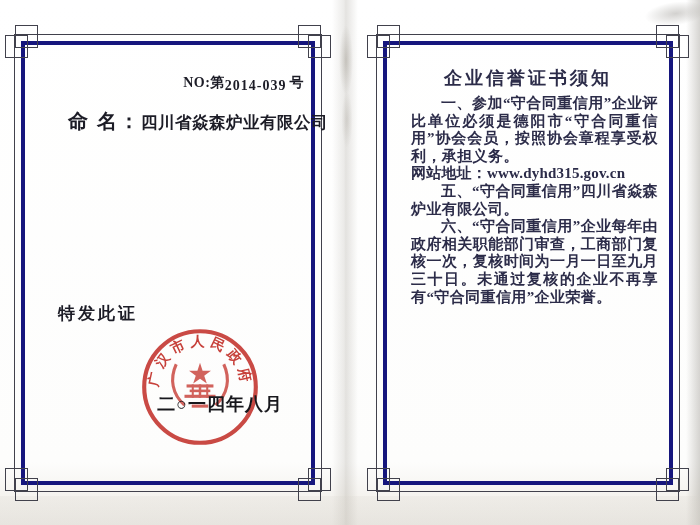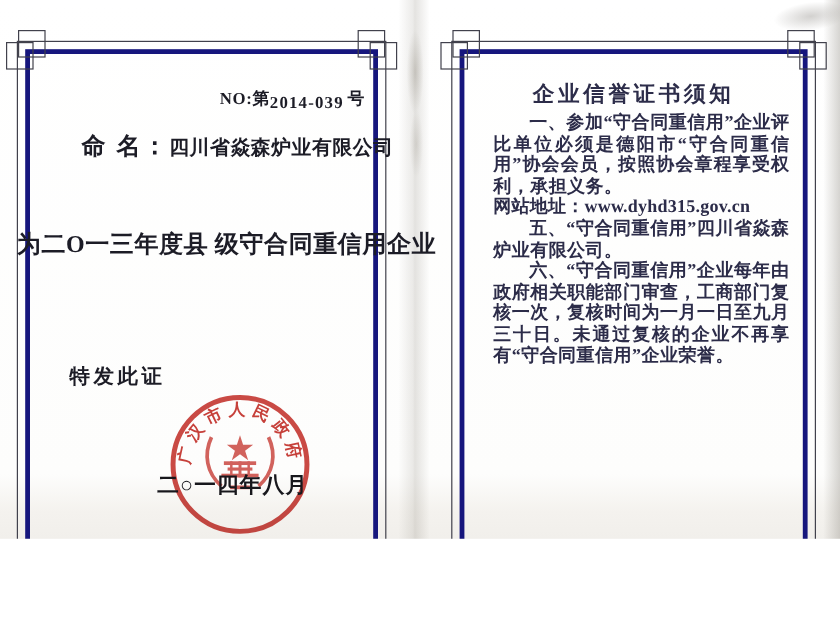--- a/index.html
+++ b/index.html
@@ -2,21 +2,21 @@
 <html><head>
 <meta charset="utf-8">
 <style>
   html,body{margin:0;padding:0;}
   body{
     width:700px;height:525px;
     font-family:"Liberation Serif","DejaVu Serif",serif;
     background:#ffffff;
   }
   .scan{
-    position:relative;width:700px;height:449px;overflow:hidden;
+    position:relative;width:700px;height:525px;overflow:hidden;
     background:linear-gradient(180deg,#ffffff 0%,#fdfdfc 88%,#f4f2ee 95%,#f1efeb 100%);
   }
   
   .crease{
     position:absolute;left:332px;top:0;width:26px;height:525px;
     background:
       radial-gradient(ellipse 10px 50px at 14px 60px, rgba(125,118,104,.30), transparent 70%),
       radial-gradient(ellipse 8px 40px at 15px 120px, rgba(125,118,104,.20), transparent 70%),
       linear-gradient(90deg, transparent 0%, rgba(120,114,102,.14) 46%, rgba(120,114,102,.20) 53%, transparent 100%);
     pointer-events:none;
@@ -63,21 +63,21 @@
   }
   .issue-line{
     position:absolute;top:268px;left:44px;
     font-size:17px;font-weight:700;color:#1c1c26;letter-spacing:3px;
   }
   .seal{
     position:absolute;left:124px;top:291px;width:124px;height:124px;
     mix-blend-mode:multiply;opacity:.95;
   }
   .date-line{
-    position:absolute;top:358px;left:117px;width:152px;text-align:left;
+    position:absolute;top:358px;left:117px;width:152px;text-align:right;
     font-size:18px;font-weight:700;color:#17171c;letter-spacing:1px;white-space:nowrap;z-index:3;
   }
   .validity-line{
     position:absolute;top:406px;left:60px;width:200px;text-align:center;
     font-size:15.5px;font-weight:700;color:#1c1c26;letter-spacing:1px;z-index:3;
   }
 
   
   .notice-title{
     position:absolute;top:32px;left:0;width:100%;text-align:center;
@@ -114,21 +114,20 @@
     <div class="knot k-br2"></div>
 
     <div class="serial-line">
       <span>NO:第</span><span class="serial-number">2014-039</span><span class="serial-suffix">号</span>
     </div>
 
     <div class="name-line">
       <span class="name-label">命 名：</span><span class="company-name">四川省焱森炉业有限公司</span>
     </div>
 
-    <div class="award-line">为二O一三年度县 级守合同重信用企业</div>
 
     <div class="issue-line">特发此证</div>
 
     <svg class="seal" viewBox="0 0 120 120">
       <circle cx="60" cy="60" r="54" fill="none" stroke="#c5352f" stroke-width="4" opacity="0.95"></circle>
       <defs>
         <path id="sealArc" d="M 22.4 73.7 A 40 40 0 1 1 97.6 73.7" fill="none"></path>
       </defs>
       <text font-size="13.5" font-weight="bold" fill="#c5352f" letter-spacing="4.5">
         <textPath href="#sealArc" startOffset="50%" text-anchor="middle">广汉市人民政府</textPath>

